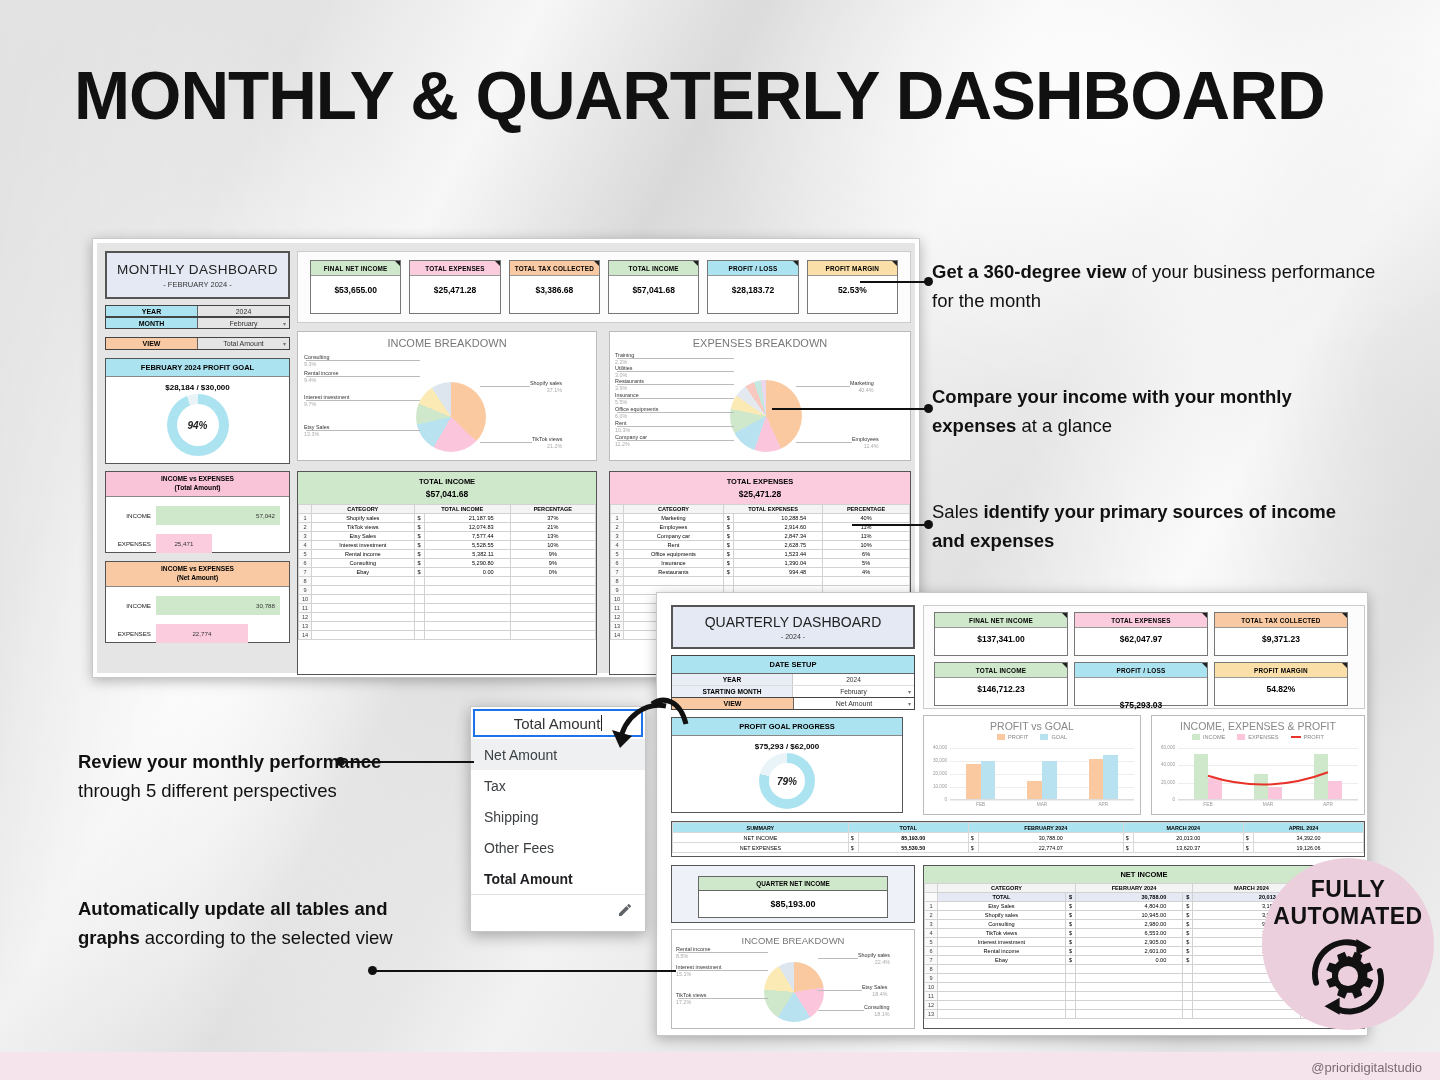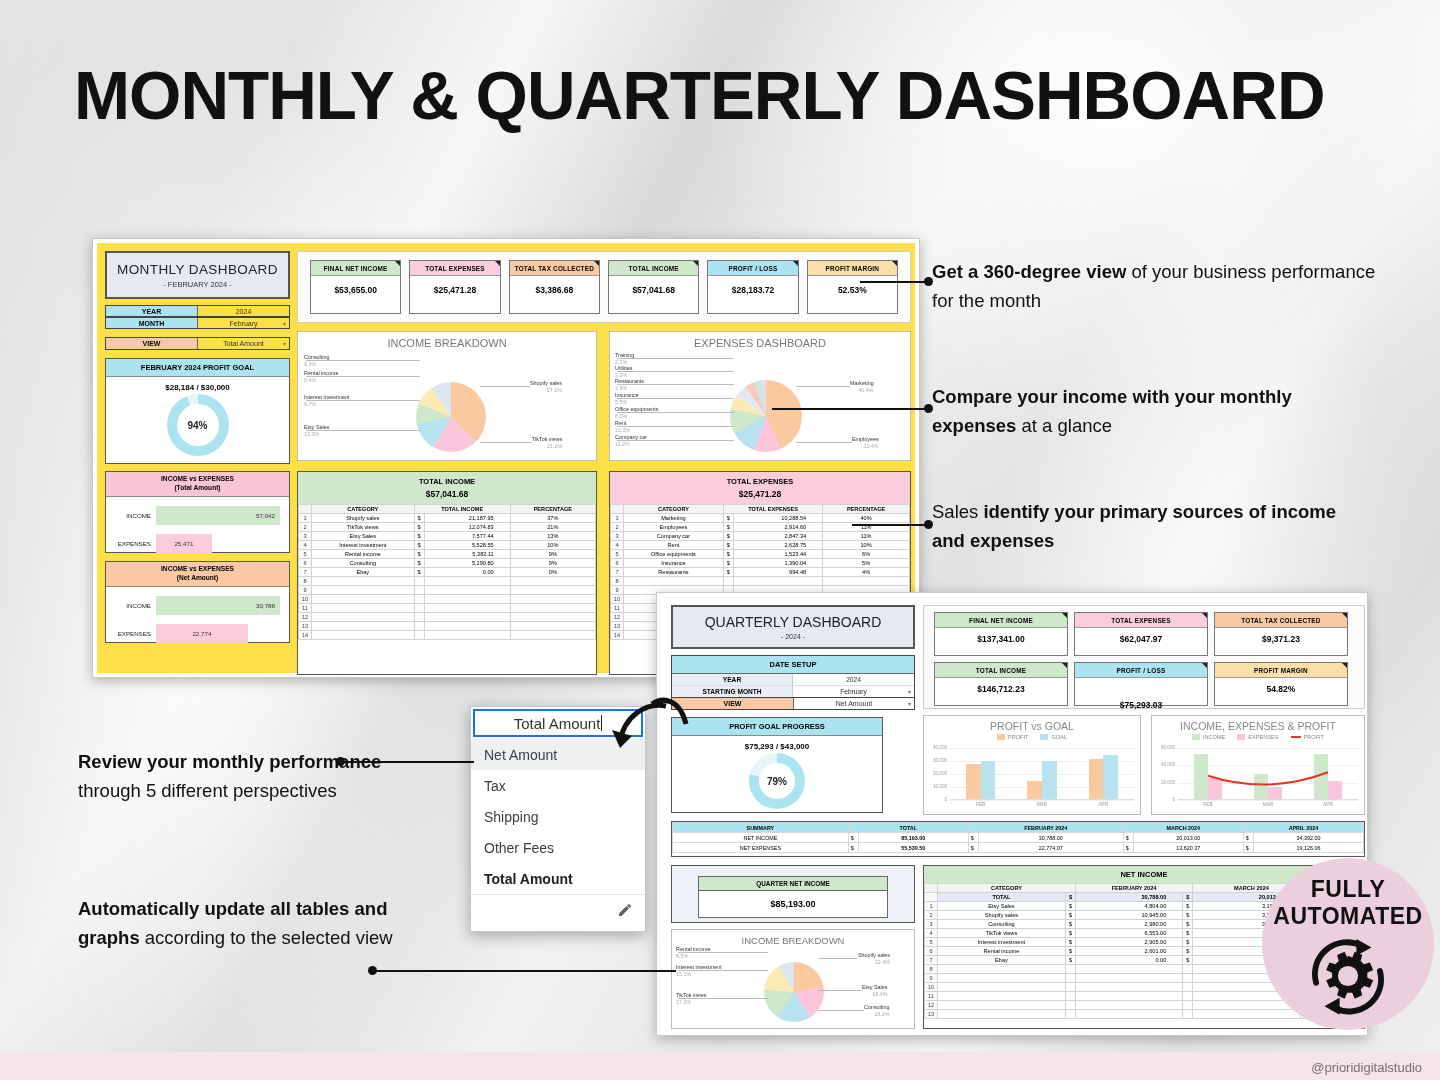--- a/index.html
+++ b/index.html
@@ -41,21 +41,21 @@
 
   
   .sheet {
     position:absolute; background:#fff;
     box-shadow: 0 3px 12px rgba(0,0,0,0.28);
     border:1px solid #c8c8c8;
   }
 
   
   #monthly { left:92px; top:238px; width:828px; height:440px; }
-  #monthly .inner { position:absolute; inset:4px; background:#fde047; }
+  #monthly .inner { position:absolute; inset:4px; background:#e5e5e5; }
 
   .mdash-title {
     position:absolute; left:8px; top:8px; width:185px; height:48px;
     background:#e4e9f4; border:2px solid #555;
     display:flex; flex-direction:column; align-items:center; justify-content:center;
   }
   .mdash-title .t1 { font-size:13.5px; letter-spacing:0.4px; color:#222; }
   .mdash-title .t2 { font-size:7.5px; color:#333; margin-top:3px; }
 
   .kv { position:absolute; border:1.5px solid #444; display:flex; font-size:7px; }
@@ -65,21 +65,21 @@
            position:relative; color:#333; }
   .kv .v .caret { position:absolute; right:3px; font-size:6px; color:#777; }
   .kv.orange .k { background:#f8c9a2; }
 
   .goalbox { position:absolute; border:1.5px solid #555; background:#fff; }
   .goalbox .gh { background:#ace3f0; font-size:7.5px; font-weight:bold; text-align:center;
                  padding:4px 0; border-bottom:1px solid #888; }
   .goalbox .gv { font-size:8px; font-weight:bold; text-align:center; padding:6px 0 2px; }
   .donut { margin:0 auto; position:relative; }
   .donut .lbl { position:absolute; inset:0; display:flex; align-items:center; justify-content:center;
-                font-size:10px; font-weight:bold; color:#222; }
+                font-size:10px; font-weight:bold; color:#222;font-style:italic; }
 
   .kpiwrap { position:absolute; border:1px solid #ccc; background:#fcfcfc; display:flex;
              align-items:center; gap:8px; padding:16px 12px; }
   .kpi { flex:1; height:54px; border:1px solid #777; background:#fff; position:relative; }
   .kpi .kh { font-size:6.4px; font-weight:bold; text-align:center; padding:4px 0 3px;
              border-bottom:1px solid #999; letter-spacing:0.2px; }
   .kpi .kvv { font-size:8.5px; font-weight:bold; text-align:center; padding-top:9px; }
   .kpi:after { content:""; position:absolute; right:0; top:0; border-top:5px solid #222;
                border-left:5px solid transparent; }
 
@@ -291,21 +291,21 @@
           <div class="pielabel" style="left: 6px; top: 62px;"><span>Interest investment</span><i>9.7%</i></div>
           <div class="leader" style="left: 8px; top: 68px; width: 114px;"></div>
           <div class="pielabel" style="left: 6px; top: 92px;"><span>Etsy Sales</span><i>13.3%</i></div>
           <div class="leader" style="left: 8px; top: 98px; width: 114px;"></div>
           <div class="pielabel" style="left: 232px; top: 48px; text-align: right;"><span>Shopify sales</span><i>37.1%</i></div>
           <div class="leader" style="left: 182px; top: 54px; width: 50px;"></div>
           <div class="pielabel" style="left: 234px; top: 104px; text-align: right;"><span>TikTok views</span><i>21.2%</i></div>
           <div class="leader" style="left: 182px; top: 110px; width: 52px;"></div>
         </div>
       <div class="chartbox" id="m-exp-pie" style="left:512px; top:88px; width:302px; height:130px;">
-        <div class="ct">EXPENSES DASHBOARD</div>
+        <div class="ct">EXPENSES BREAKDOWN</div>
       <div style="position: absolute; width: 72px; height: 72px; border-radius: 50%; left: 120px; top: 48px; background: conic-gradient(rgb(250, 201, 160) 0deg, rgb(250, 201, 160) 154.888deg, rgb(251, 198, 220) 154.888deg, rgb(251, 198, 220) 198.594deg, rgb(184, 226, 240) 198.594deg, rgb(184, 226, 240) 241.534deg, rgb(207, 232, 203) 241.534deg, rgb(207, 232, 203) 281.022deg, rgb(251, 234, 179) 281.022deg, rgb(251, 234, 179) 304.026deg, rgb(228, 233, 240) 304.026deg, rgb(228, 233, 240) 325.112deg, rgb(249, 201, 192) 325.112deg, rgb(249, 201, 192) 340.064deg, rgb(197, 232, 224) 340.064deg, rgb(197, 232, 224) 351.565deg, rgb(236, 216, 238) 351.565deg, rgb(236, 216, 238) 360deg);"></div>
           <div class="pielabel" style="left: 5px; top: 20px;"><span>Training</span><i>2.2%</i></div>
           <div class="leader" style="left: 7px; top: 26px; width: 117px;"></div>
           <div class="pielabel" style="left: 5px; top: 33px;"><span>Utilities</span><i>3.0%</i></div>
           <div class="leader" style="left: 7px; top: 39px; width: 117px;"></div>
           <div class="pielabel" style="left: 5px; top: 46px;"><span>Restaurants</span><i>3.9%</i></div>
           <div class="leader" style="left: 7px; top: 52px; width: 117px;"></div>
           <div class="pielabel" style="left: 5px; top: 60px;"><span>Insurance</span><i>5.5%</i></div>
           <div class="leader" style="left: 7px; top: 66px; width: 117px;"></div>
           <div class="pielabel" style="left: 5px; top: 74px;"><span>Office equipments</span><i>6.0%</i></div>
@@ -569,23 +569,23 @@
       </div>
 
       <div class="kv orange" style="left:10px; top:100px; width:244px; height:13px;">
         <div class="k" style="width:122px;">VIEW</div>
         <div class="v">
             <span>Net Amount</span>
             <span class="caret">▾</span>
           </div>
       </div>
 
-      <div class="goalbox" style="left:10px; top:120px; width:212px; height:96px;">
+      <div class="goalbox" style="left:10px; top:120px; width:232px; height:96px;">
         <div class="gh">PROFIT GOAL PROGRESS</div>
-        <div class="gv">$75,293 / $43,000</div>
+        <div class="gv">$75,293 / $62,000</div>
         <div class="donut" id="q-donut" style="width: 56px; height: 56px; background: conic-gradient(rgb(172, 227, 240) 0deg, rgb(172, 227, 240) 284.4deg, rgb(232, 244, 248) 284.4deg, rgb(232, 244, 248) 360deg); border-radius: 50%;">
             <div style="position: absolute; inset: 10px; background: rgb(255, 255, 255); border-radius: 50%;"></div>
           <div class="lbl">79%</div>
         </div>
       </div>
 
       <div class="qni" style="left:10px; top:268px; width:244px; height:58px;">
         <div class="box">
           <div class="bh">QUARTER NET INCOME</div>
           <div class="bv">$85,193.00</div>

